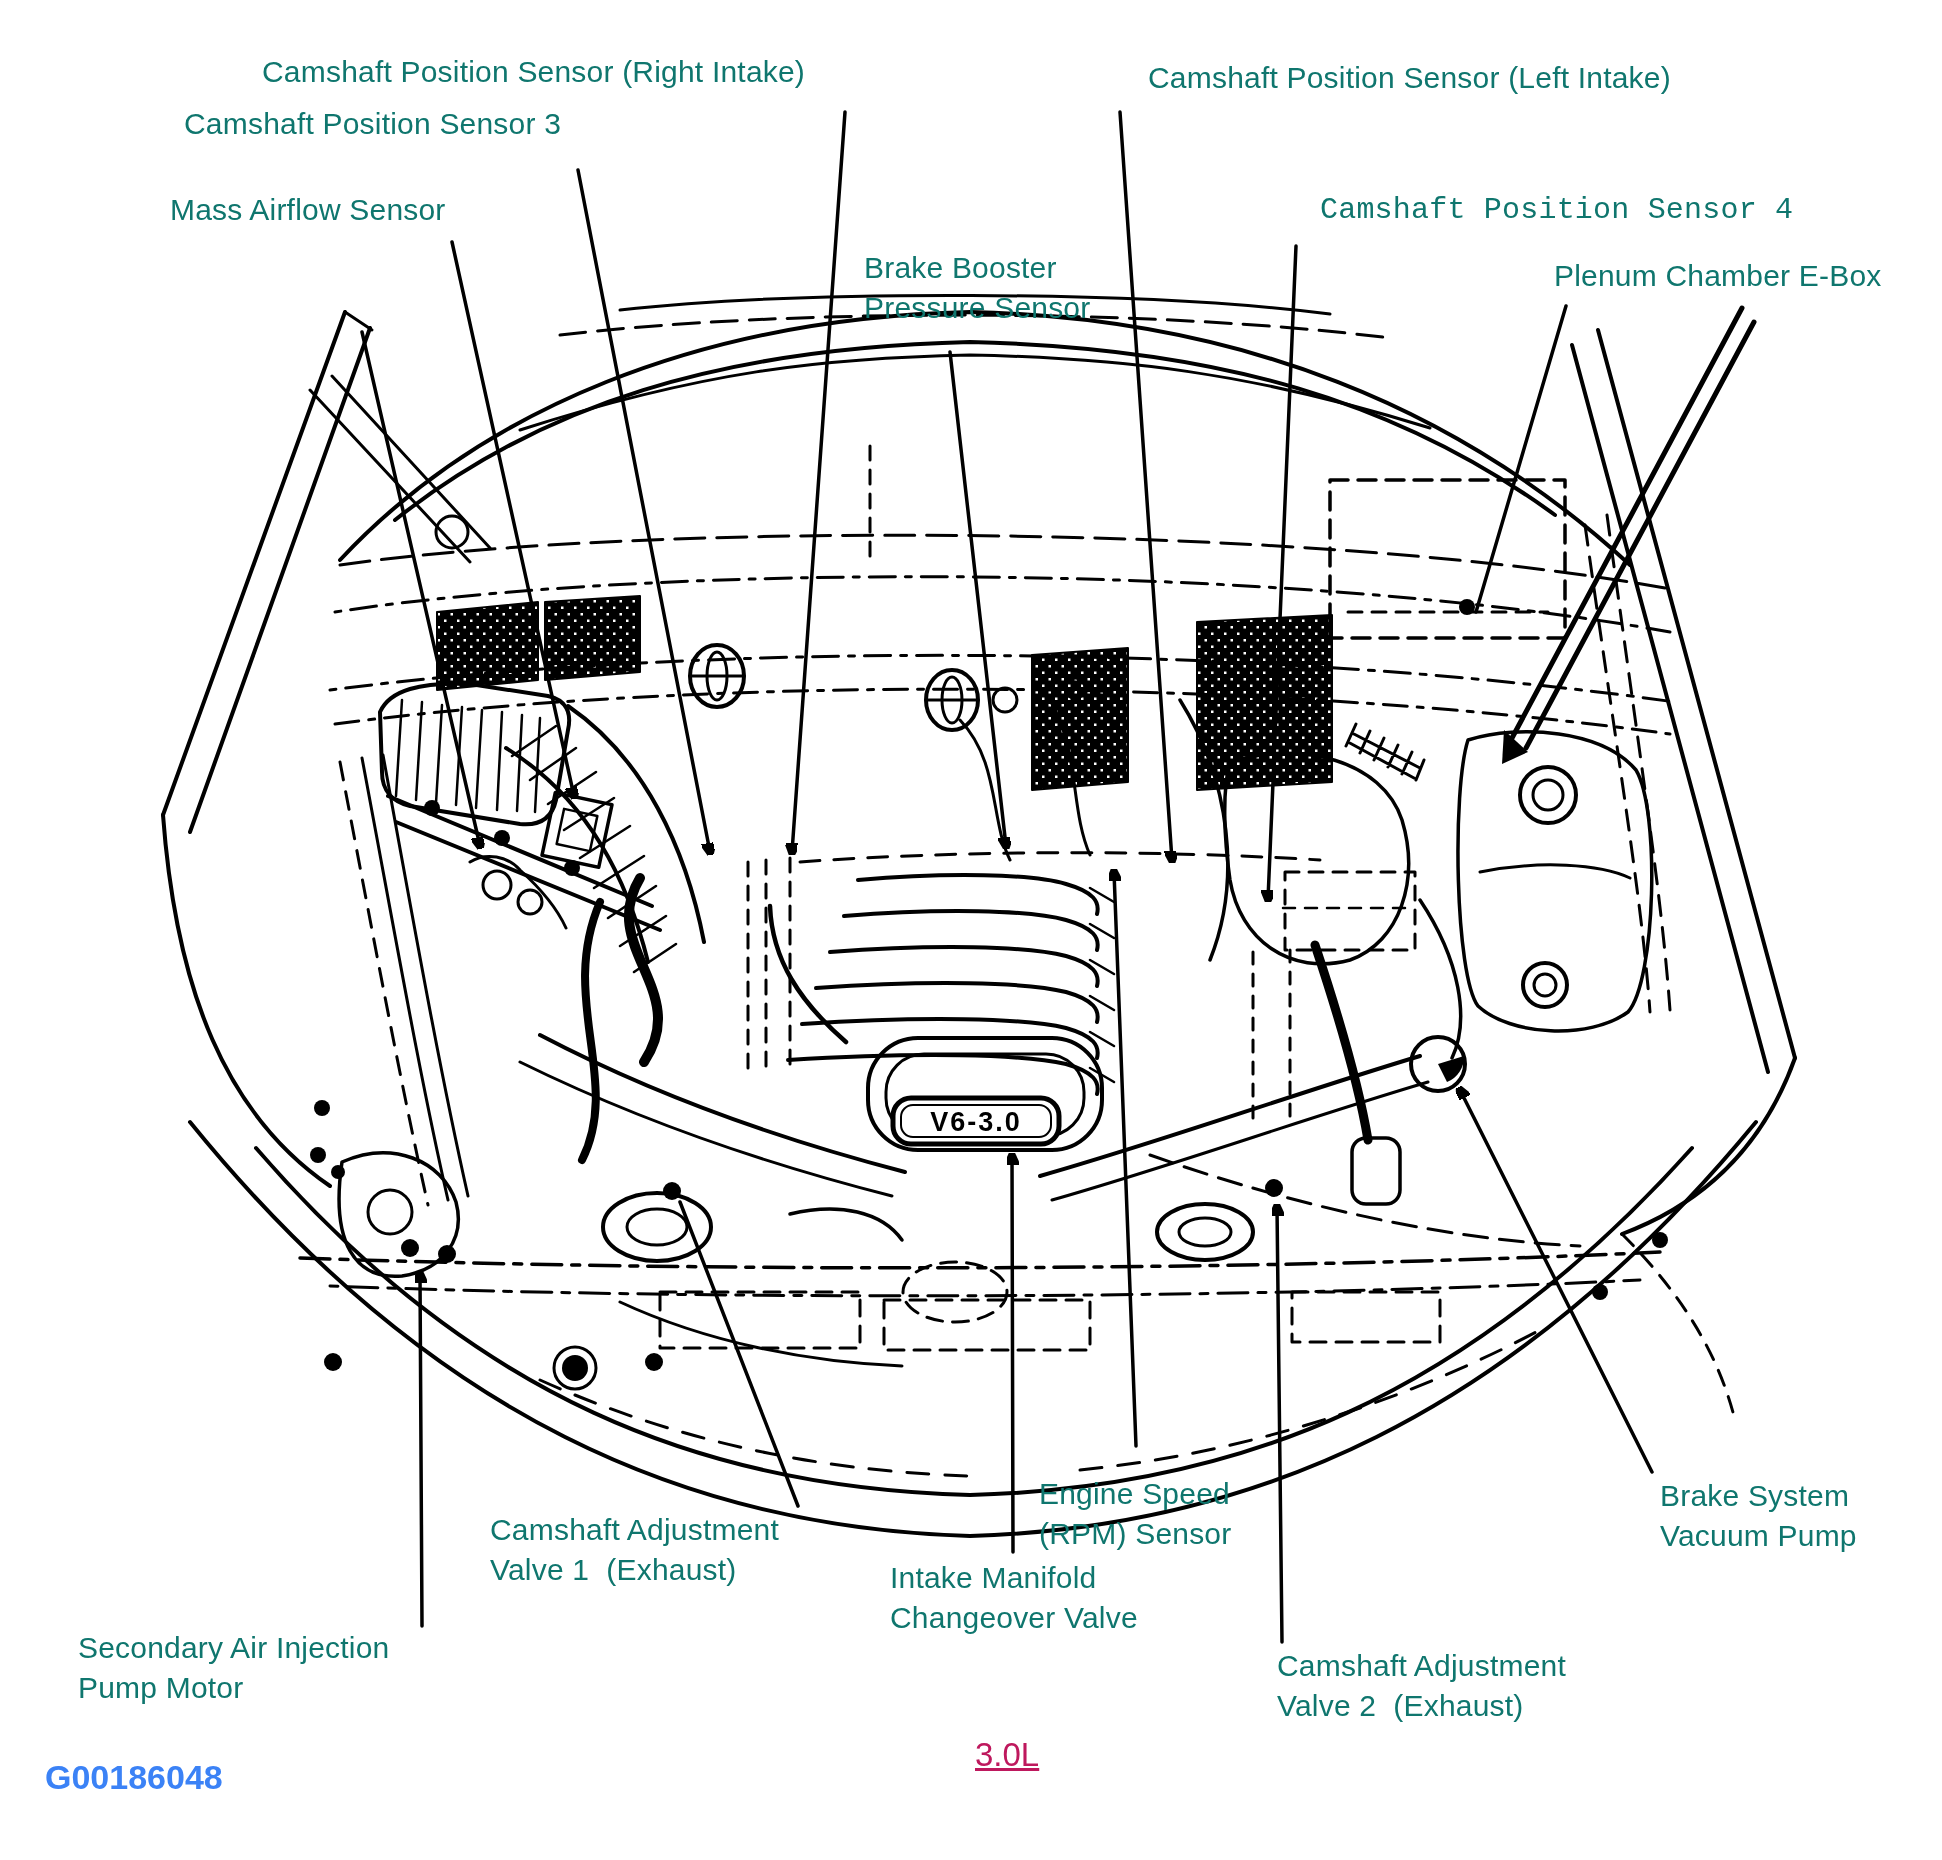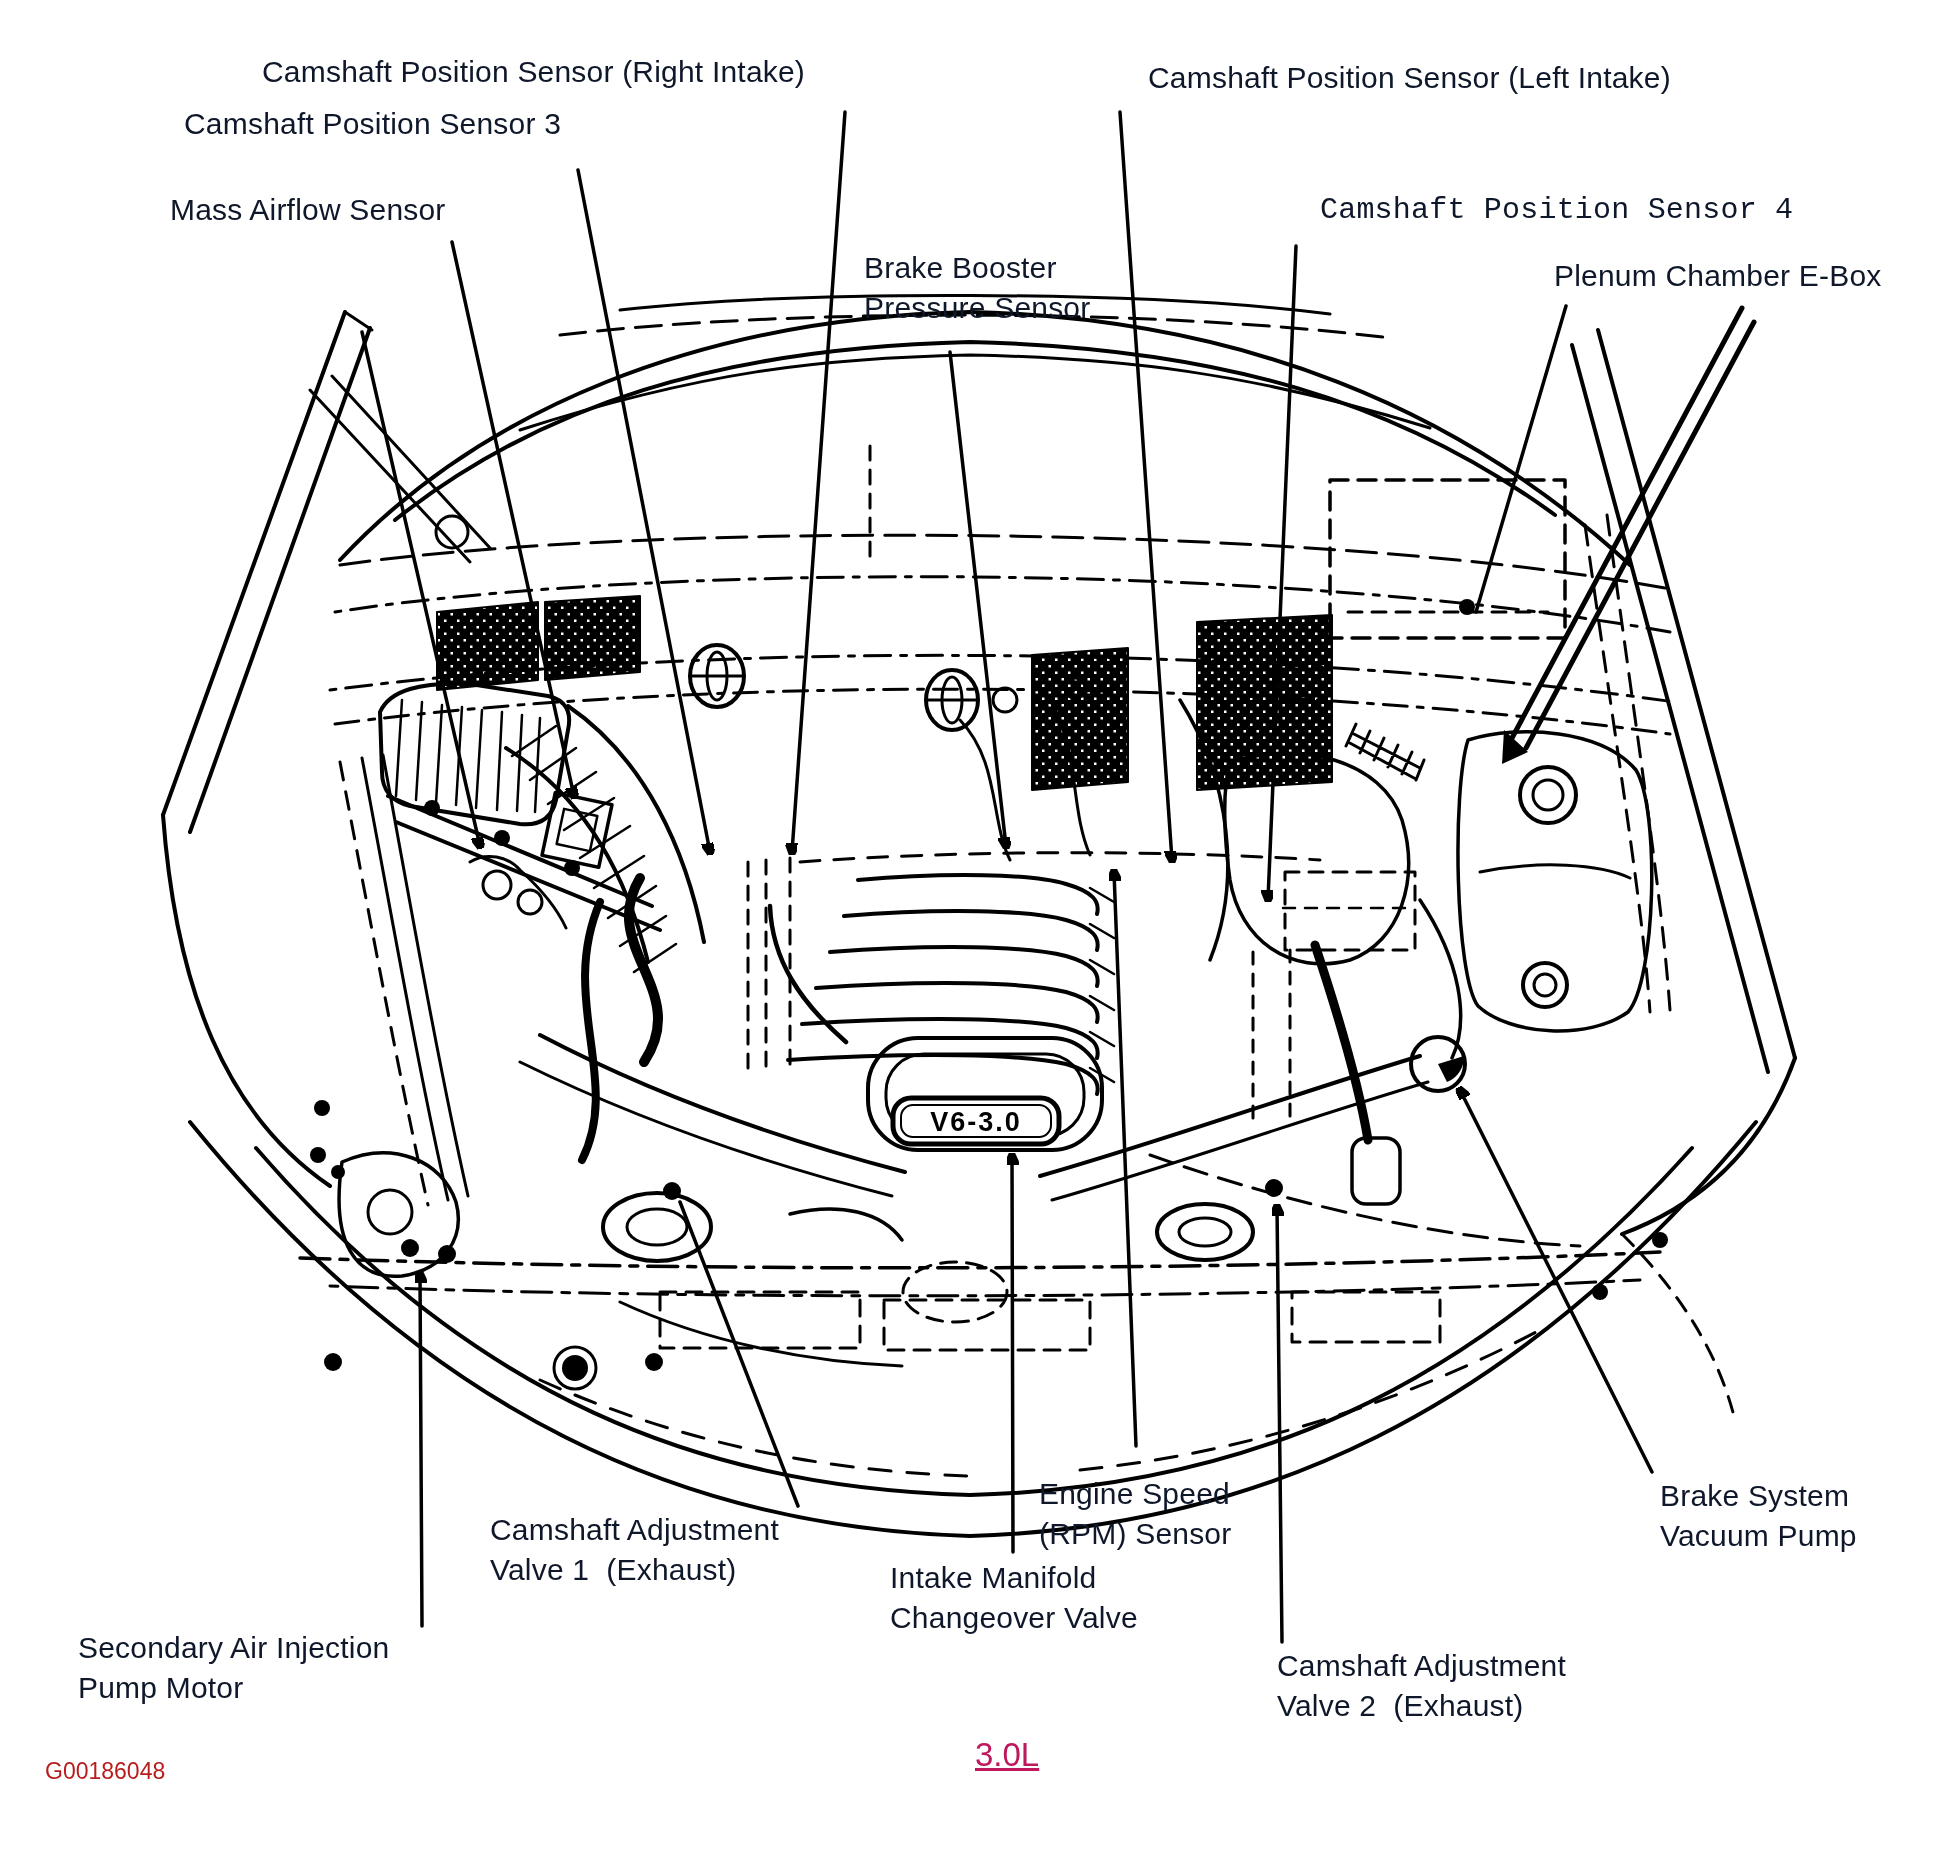--- a/index.html
+++ b/index.html
@@ -11,35 +11,36 @@
     font-family: "Liberation Sans", sans-serif;
     color: #000;
     overflow: hidden;
   }
   svg.art { position: absolute; left: 0; top: 0; }
   .callout {
     position: absolute;
     font-size: 30px;
     line-height: 40px;
     white-space: pre;
-    color: #0f172a;
+    color: #0f766e;
     letter-spacing: 0.2px;
   }
   .caption {
     position: absolute;
     font-size: 33px;
     color: #be185d;
     white-space: pre;
     text-decoration: underline;
   }
   .figcode {
     position: absolute;
-    font-size: 23px;
-    color: #b91c1c;
+    font-size: 34px;
+    color: #3b82f6;
     white-space: pre;
+    font-weight: bold;
   }
 </style>
 </head>
 <body>
 
 <div class="stage">
 
   <svg class="art" width="1942" height="1860" viewBox="0 0 1942 1860" fill="none" stroke="#000" stroke-width="4" stroke-linecap="round" stroke-linejoin="round">
     <defs>
       <pattern id="checker" width="13" height="13" patternUnits="userSpaceOnUse">

